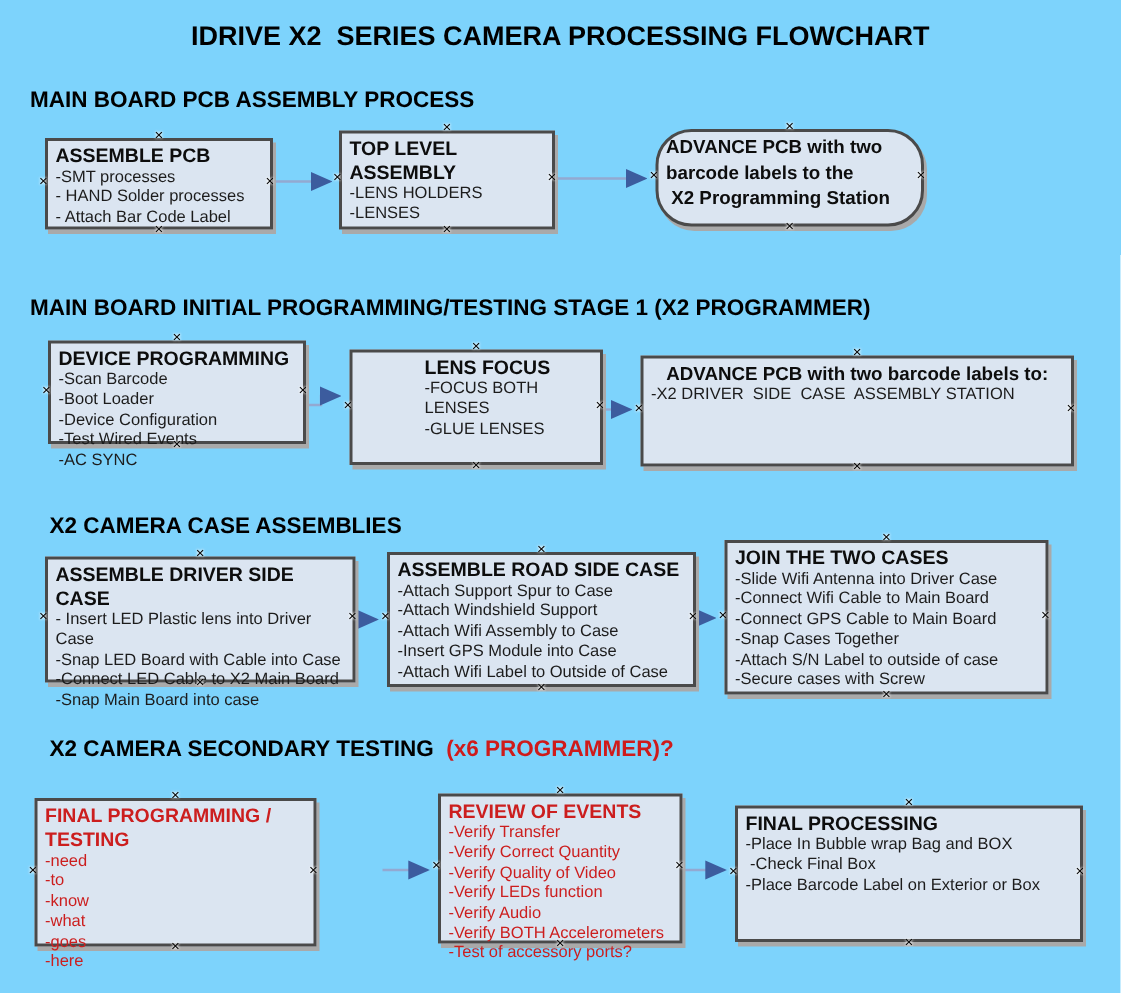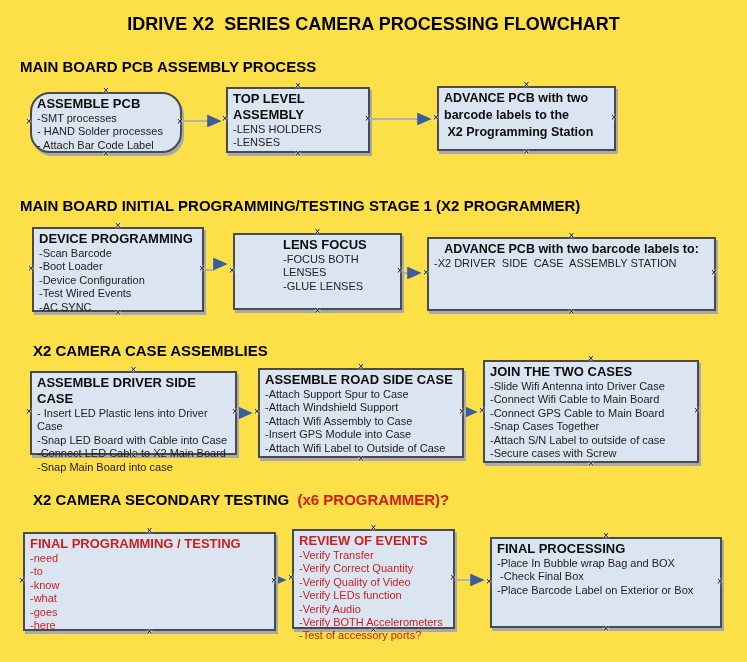--- a/index.html
+++ b/index.html
@@ -1,16 +1,16 @@
 <!DOCTYPE html>
 <html><head>
 <meta charset="utf-8">
 <style>
   html,body{margin:0;padding:0;background:#ffffff;}
-  #page{position:relative;width:747px;height:662px;background:#fde047;overflow:hidden;
+  #page{position:relative;width:747px;height:662px;background:#7dd3fc;overflow:hidden;
         font-family:"Liberation Sans",sans-serif;color:#000;}
   .title{position:absolute;top:14px;left:0;width:100%;text-align:center;
          font-size:18px;font-weight:bold;white-space:pre-wrap;}
   .sech{position:absolute;font-size:15px;font-weight:bold;white-space:pre-wrap;}
   .s1{left:20px;top:58px;}
   .s2{left:20px;top:197px;}
   .s3{left:33px;top:342px;}
   .s4{left:33px;top:491px;}
   .redpart{color:#cf1b1b;}
   .pbox{position:absolute;background:#dbe5f1;border:2px solid #4a4a4a;
@@ -21,30 +21,30 @@
   .boldlines .bl{font-weight:bold;font-size:12.5px;line-height:17px;color:#0d0d0d;}
   .b23 .bt{font-size:12.5px;text-align:center;}
   
   .h{position:absolute;width:7px;height:10px;font-size:10px;line-height:10px;color:#000;z-index:4;}
   .h::before{content:"×";text-shadow:0 0 2px #fff,0 0 2px #fff;}
   .hT{top:-8px;left:50%;margin-left:-3px;}
   .hB{bottom:-8px;left:50%;margin-left:-3px;}
   .hL{left:-6px;top:50%;margin-top:-6px;}
   .hR{right:-4px;top:50%;margin-top:-6px;}
   
-  .b11{left:30px;top:92px;width:152px;height:61px;border-radius:20px;}
+  .b11{left:30px;top:92px;width:152px;height:61px;}
   .b12{left:226px;top:87px;width:144px;height:66px;}
-  .b13{left:437px;top:86px;width:179px;height:65px;}
-  .b21{left:32px;top:227px;width:172px;height:85px;}
+  .b13{left:437px;top:86px;width:179px;height:65px;border-radius:24px;}
+  .b21{left:32px;top:227px;width:172px;height:69px;}
   .b22{left:233px;top:233px;width:169px;height:77px;padding-left:48px;}
   .b23{left:427px;top:237px;width:289px;height:74px;}
   .b31{left:30px;top:371px;width:207px;height:84px;}
   .b32{left:258px;top:368px;width:206px;height:90px;}
   .b33{left:483px;top:360px;width:216px;height:103px;}
-  .b41{left:23px;top:532px;width:253px;height:99px;}
+  .b41{left:23px;top:532px;width:188px;height:99px;}
   .b42{left:292px;top:529px;width:163px;height:100px;}
   .b43{left:490px;top:537px;width:232px;height:91px;}
   #arrows{position:absolute;left:0;top:0;z-index:1;}
 </style>
 </head>
 <body>
 
 <div id="page">
 
   <div class="title">IDRIVE X2  SERIES CAMERA PROCESSING FLOWCHART</div>

